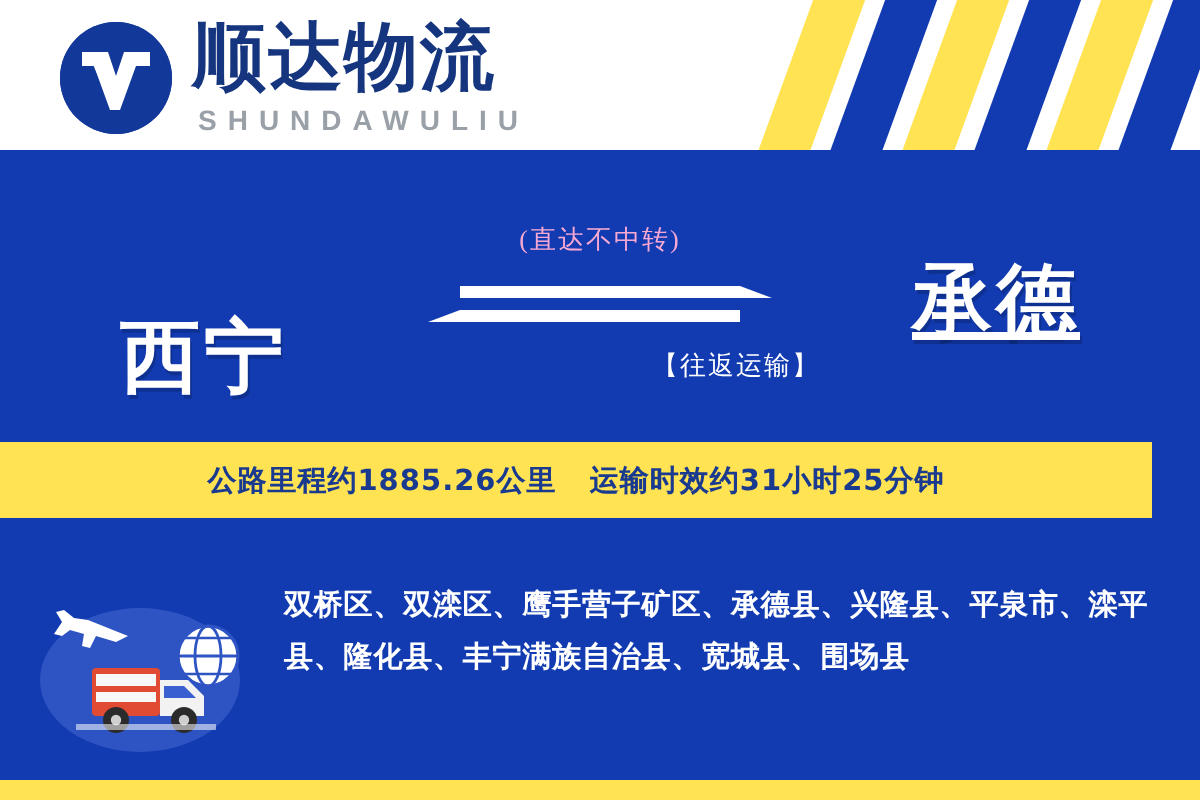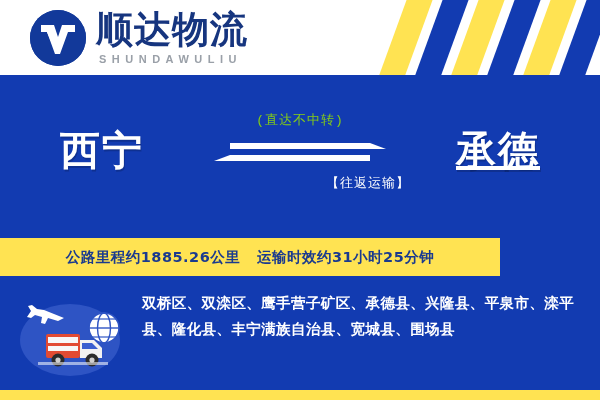--- a/index.html
+++ b/index.html
@@ -45,21 +45,21 @@
   }
   .logo-cn {
     font-family: "DejaVu Sans", sans-serif;
     font-size: 37px;
     font-weight: bold;
     color: #16357f;
     letter-spacing: 1px;
     line-height: 1.05;
   }
   .logo-en {
-    font-size: 11px;
+    font-size: 14px;
     font-weight: bold;
     color: #9aa0a8;
     letter-spacing: 5.5px;
     margin-top: 3px;
     margin-left: 3px;
   }
   .stripes {
     position: absolute;
     right: 0; top: 0;
     width: 230px; height: 75px;
@@ -88,55 +88,55 @@
   .city {
     position: absolute;
     top: 48px;
     font-family: "DejaVu Sans", sans-serif;
     font-size: 40px;
     font-weight: bold;
     color: #ffffff;
     letter-spacing: 2px;
     text-shadow: 1px 2px 0 rgba(0,0,0,0.18);
   }
-  .city-from { left: 60px; }
+  .city-from { left: 60px; margin-top: 28px; }
   .city-to { right: 60px; text-decoration: underline; }
   .mid {
     position: absolute;
     left: 50%;
     top: 36px;
     transform: translateX(-50%);
     width: 220px;
     text-align: center;
   }
   .mid-top {
-    font-family: Liberation Mono, monospace;
+    font-family: Liberation Serif, serif;
     font-size: 13px;
-    color: #84cc16;
+    color: #f9a8d4;
     letter-spacing: 1px;
   }
   .arrows {
     margin-top: 10px;
     height: 26px;
     position: relative;
   }
   .mid-bottom {
     margin-top: 9px;
     font-family: "DejaVu Sans", sans-serif;
     font-size: 13px;
     color: #ffffff;
     letter-spacing: 1px;
     text-align: right;
   }
 
   
   .yellow-bar {
     position: absolute;
-    left: 0; top: 163px;
-    width: 500px; height: 38px;
+    left: 0; top: 146px;
+    width: 576px; height: 38px;
     background: #ffe352;
     display: flex;
     align-items: center;
     justify-content: center;
   }
   .yellow-text {
     font-family: "DejaVu Sans", sans-serif;
     font-size: 14.5px;
     font-weight: bold;
     color: #1a3a8f;

